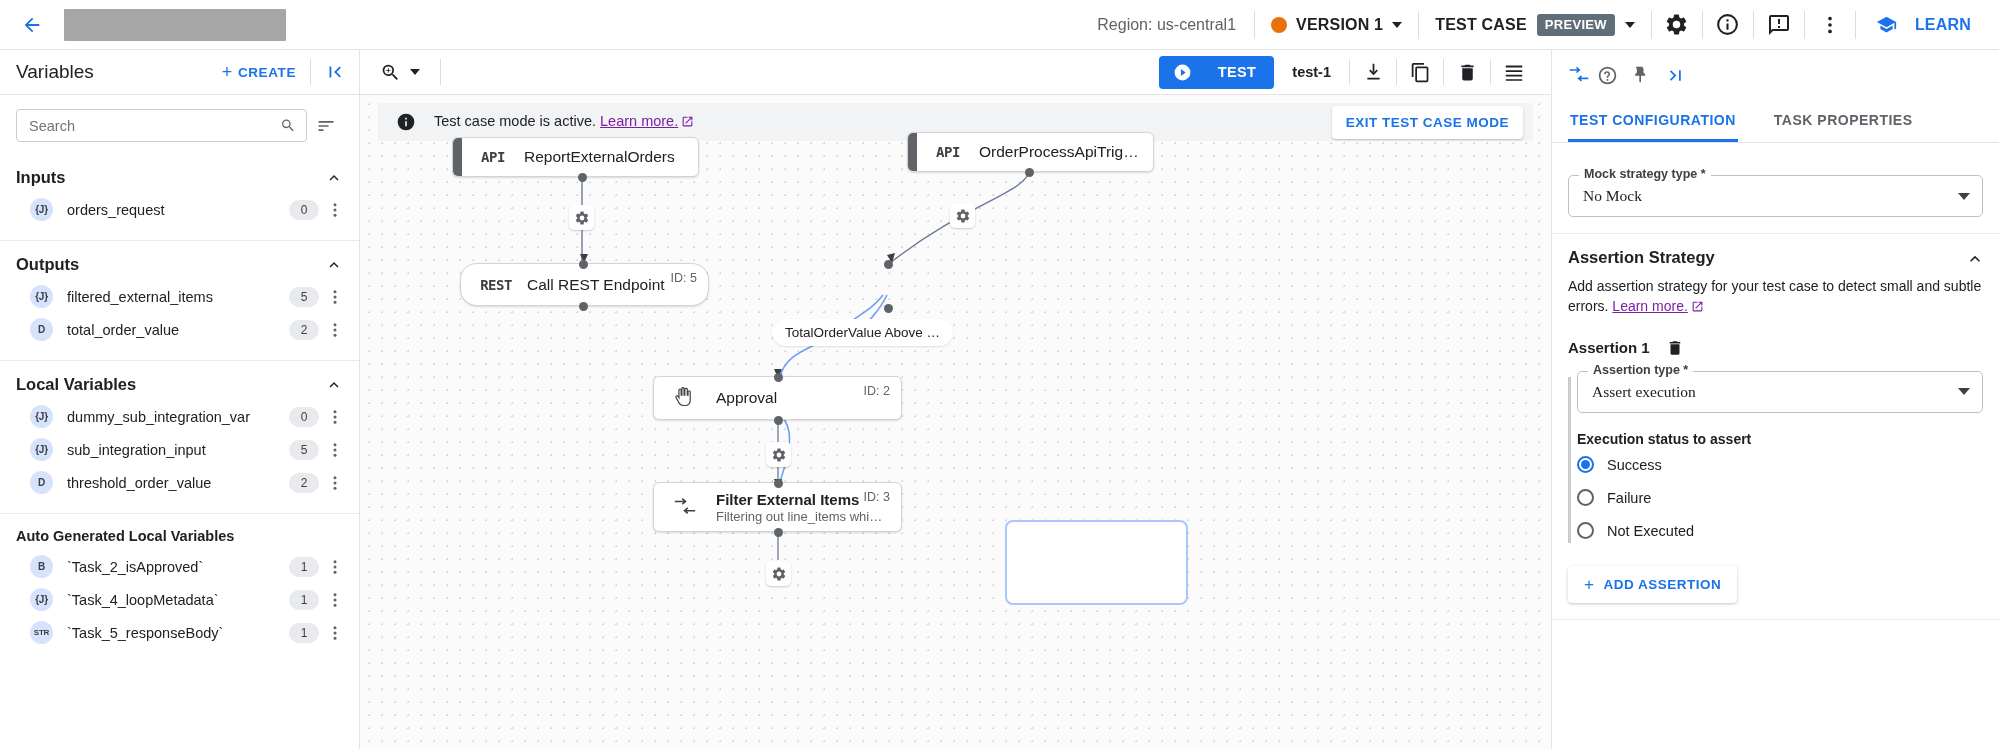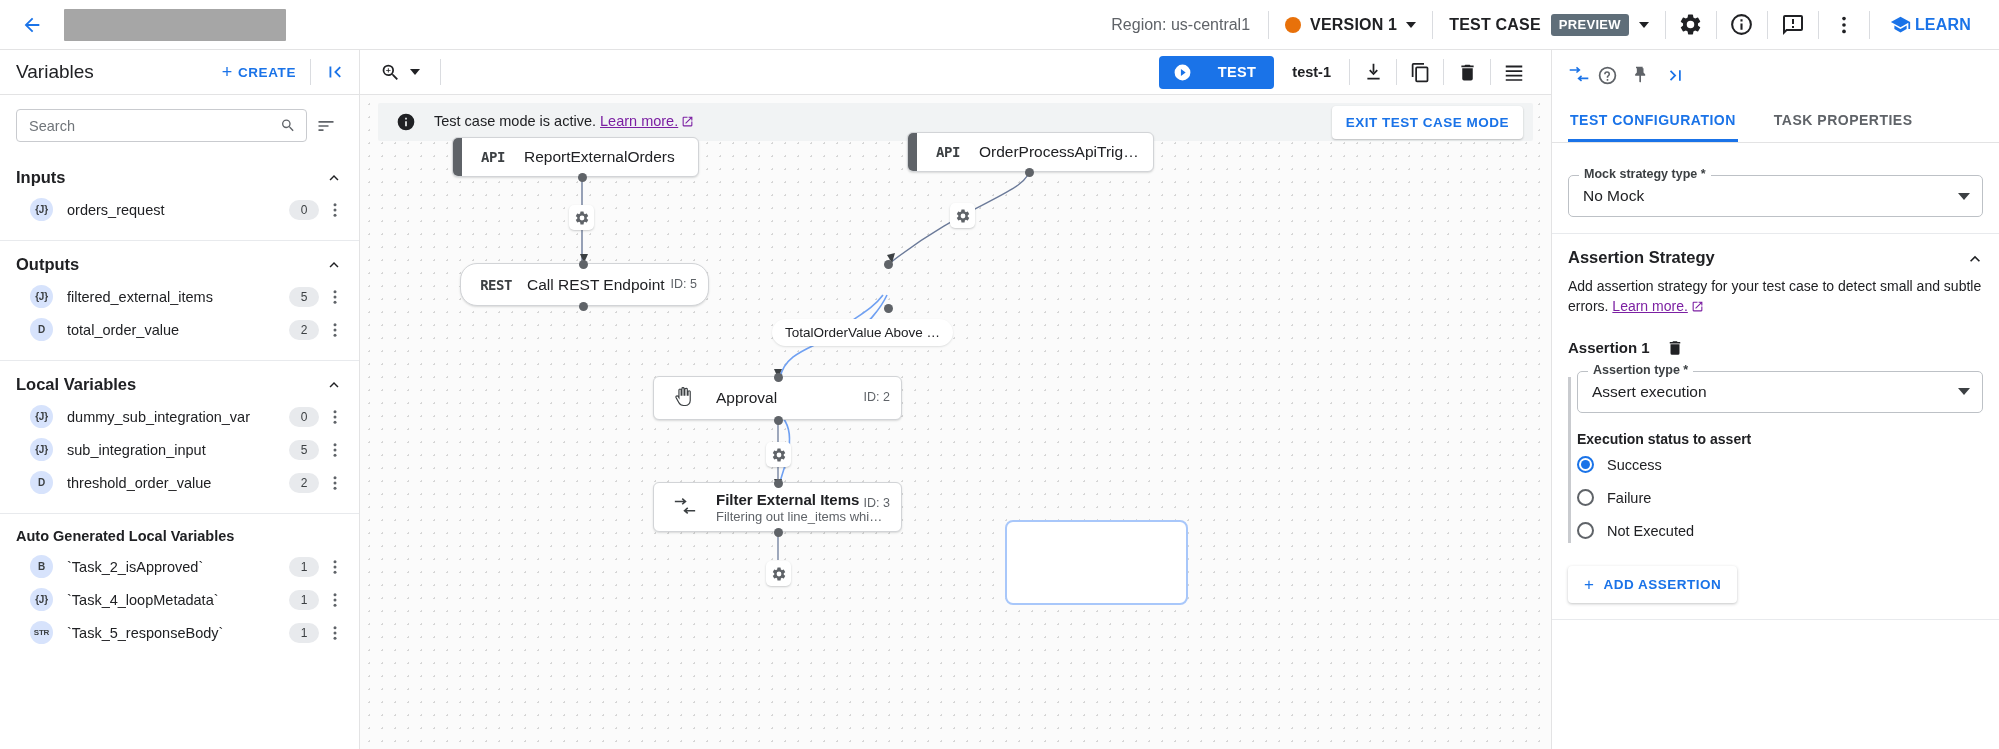--- a/index.html
+++ b/index.html
@@ -47,21 +47,21 @@
   .preview-badge {
     background: #5f6e79; color: #fff; font-size: 13px; font-weight: bold;
     padding: 3px 8px 4px; border-radius: 3px; letter-spacing: .3px;
   }
   .icon-btn {
     width: 46px; height: 50px; display: flex; align-items: center; justify-content: center;
     cursor: pointer;
   }
   .icon-btn svg { fill: #202124; }
   .learn-btn {
-    display: flex; align-items: center; gap: 4px; padding: 0 16px 0 18px; cursor: pointer;
+    display: flex; align-items: center; gap: 18px; padding: 0 16px 0 18px; cursor: pointer;
     color: #1a73e8; font-size: 16px; font-weight: bold; letter-spacing: .2px; white-space: nowrap;
   }
 
   
   .body { flex: 1; display: flex; min-height: 0; }
 
   
   .left-panel {
     width: 360px; flex: 0 0 360px; border-right: 1px solid #e3e3e4;
     display: flex; flex-direction: column; background: #fff; min-height: 0;
@@ -179,21 +179,21 @@
   .node-icon {
     width: 62px; flex: 0 0 62px; display: flex; align-items: center; justify-content: center;
     font-family: "DejaVu Sans Mono", monospace; font-size: 14px; font-weight: bold; color: #3c4043;
     letter-spacing: -.5px;
   }
   .node-icon svg { fill: #3c4043; }
   .node-body { flex: 1; min-width: 0; padding-right: 10px; }
   .node-title { font-size: 15.5px; color: #202124; white-space: nowrap; overflow: hidden; text-overflow: ellipsis;}
   .node-title.bold { font-weight: bold; font-size: 15px;}
   .node-sub { font-size: 13px; color: #5f6368; white-space: nowrap; overflow: hidden; text-overflow: ellipsis; margin-top: 1px;}
-  .node-id { position: absolute; right: 11px; top: 13px; font-size: 12.5px; color: #5f6368; }
+  .node-id { position: absolute; right: 11px; top: 7px; font-size: 12.5px; color: #5f6368; }
 
   .edge-label {
     position: absolute; background: #fff; border-radius: 14px; padding: 6px 13px;
     font-size: 13.5px; color: #202124; white-space: nowrap; box-shadow: 0 1px 2px rgba(60,64,67,.15);
   }
   .gear-node {
     position: absolute; width: 25px; height: 25px; background: #fff; border-radius: 5px;
     display: flex; align-items: center; justify-content: center; box-shadow: 0 1px 2px rgba(60,64,67,.25);
     cursor: pointer;
   }
@@ -223,21 +223,21 @@
     padding: 12px 2px 11px; margin-right: 34px; cursor: pointer; border-bottom: 3px solid transparent;
   }
   .tab.active { color: #1a73e8; border-bottom-color: #1a73e8; }
   .rp-scroll { flex: 1; overflow: hidden; }
   .rp-sect { padding: 14px 16px 16px; border-bottom: 1px solid #e8eaed; }
   .rp-desc { font-size: 14px; color: #202124; line-height: 1.42; }
   .rp-desc .lnk { color: #7b1fa2; text-decoration: underline; cursor: pointer;}
   .field { position: relative; margin-top: 18px; }
   .field-box {
     border: 1px solid #bdc1c6; border-radius: 5px; height: 42px;
-    display: flex; align-items: center; padding: 0 12px 0 14px; cursor: pointer;
+    display: flex; align-items: center; padding: 0 12px 0 14px; cursor: pointer; font-family: Liberation Serif, serif;
   }
   .field-label {
     position: absolute; top: -8px; left: 11px; background: #fff; padding: 0 5px;
     font-size: 12.5px; font-weight: bold; color: #3c4043;
   }
   .field-val { flex: 1; font-size: 15.5px; color: #202124; }
   .select-caret { width: 0; height: 0; border-left: 6px solid transparent; border-right: 6px solid transparent; border-top: 7px solid #3c4043; }
   .sect-head { display: flex; align-items: center; padding-bottom: 2px; cursor: pointer;}
   .sect-title { font-size: 16.5px; font-weight: bold; flex: 1; color:#202124;}
   .assert-head { display: flex; align-items: center; gap: 16px; margin-top: 20px; }

